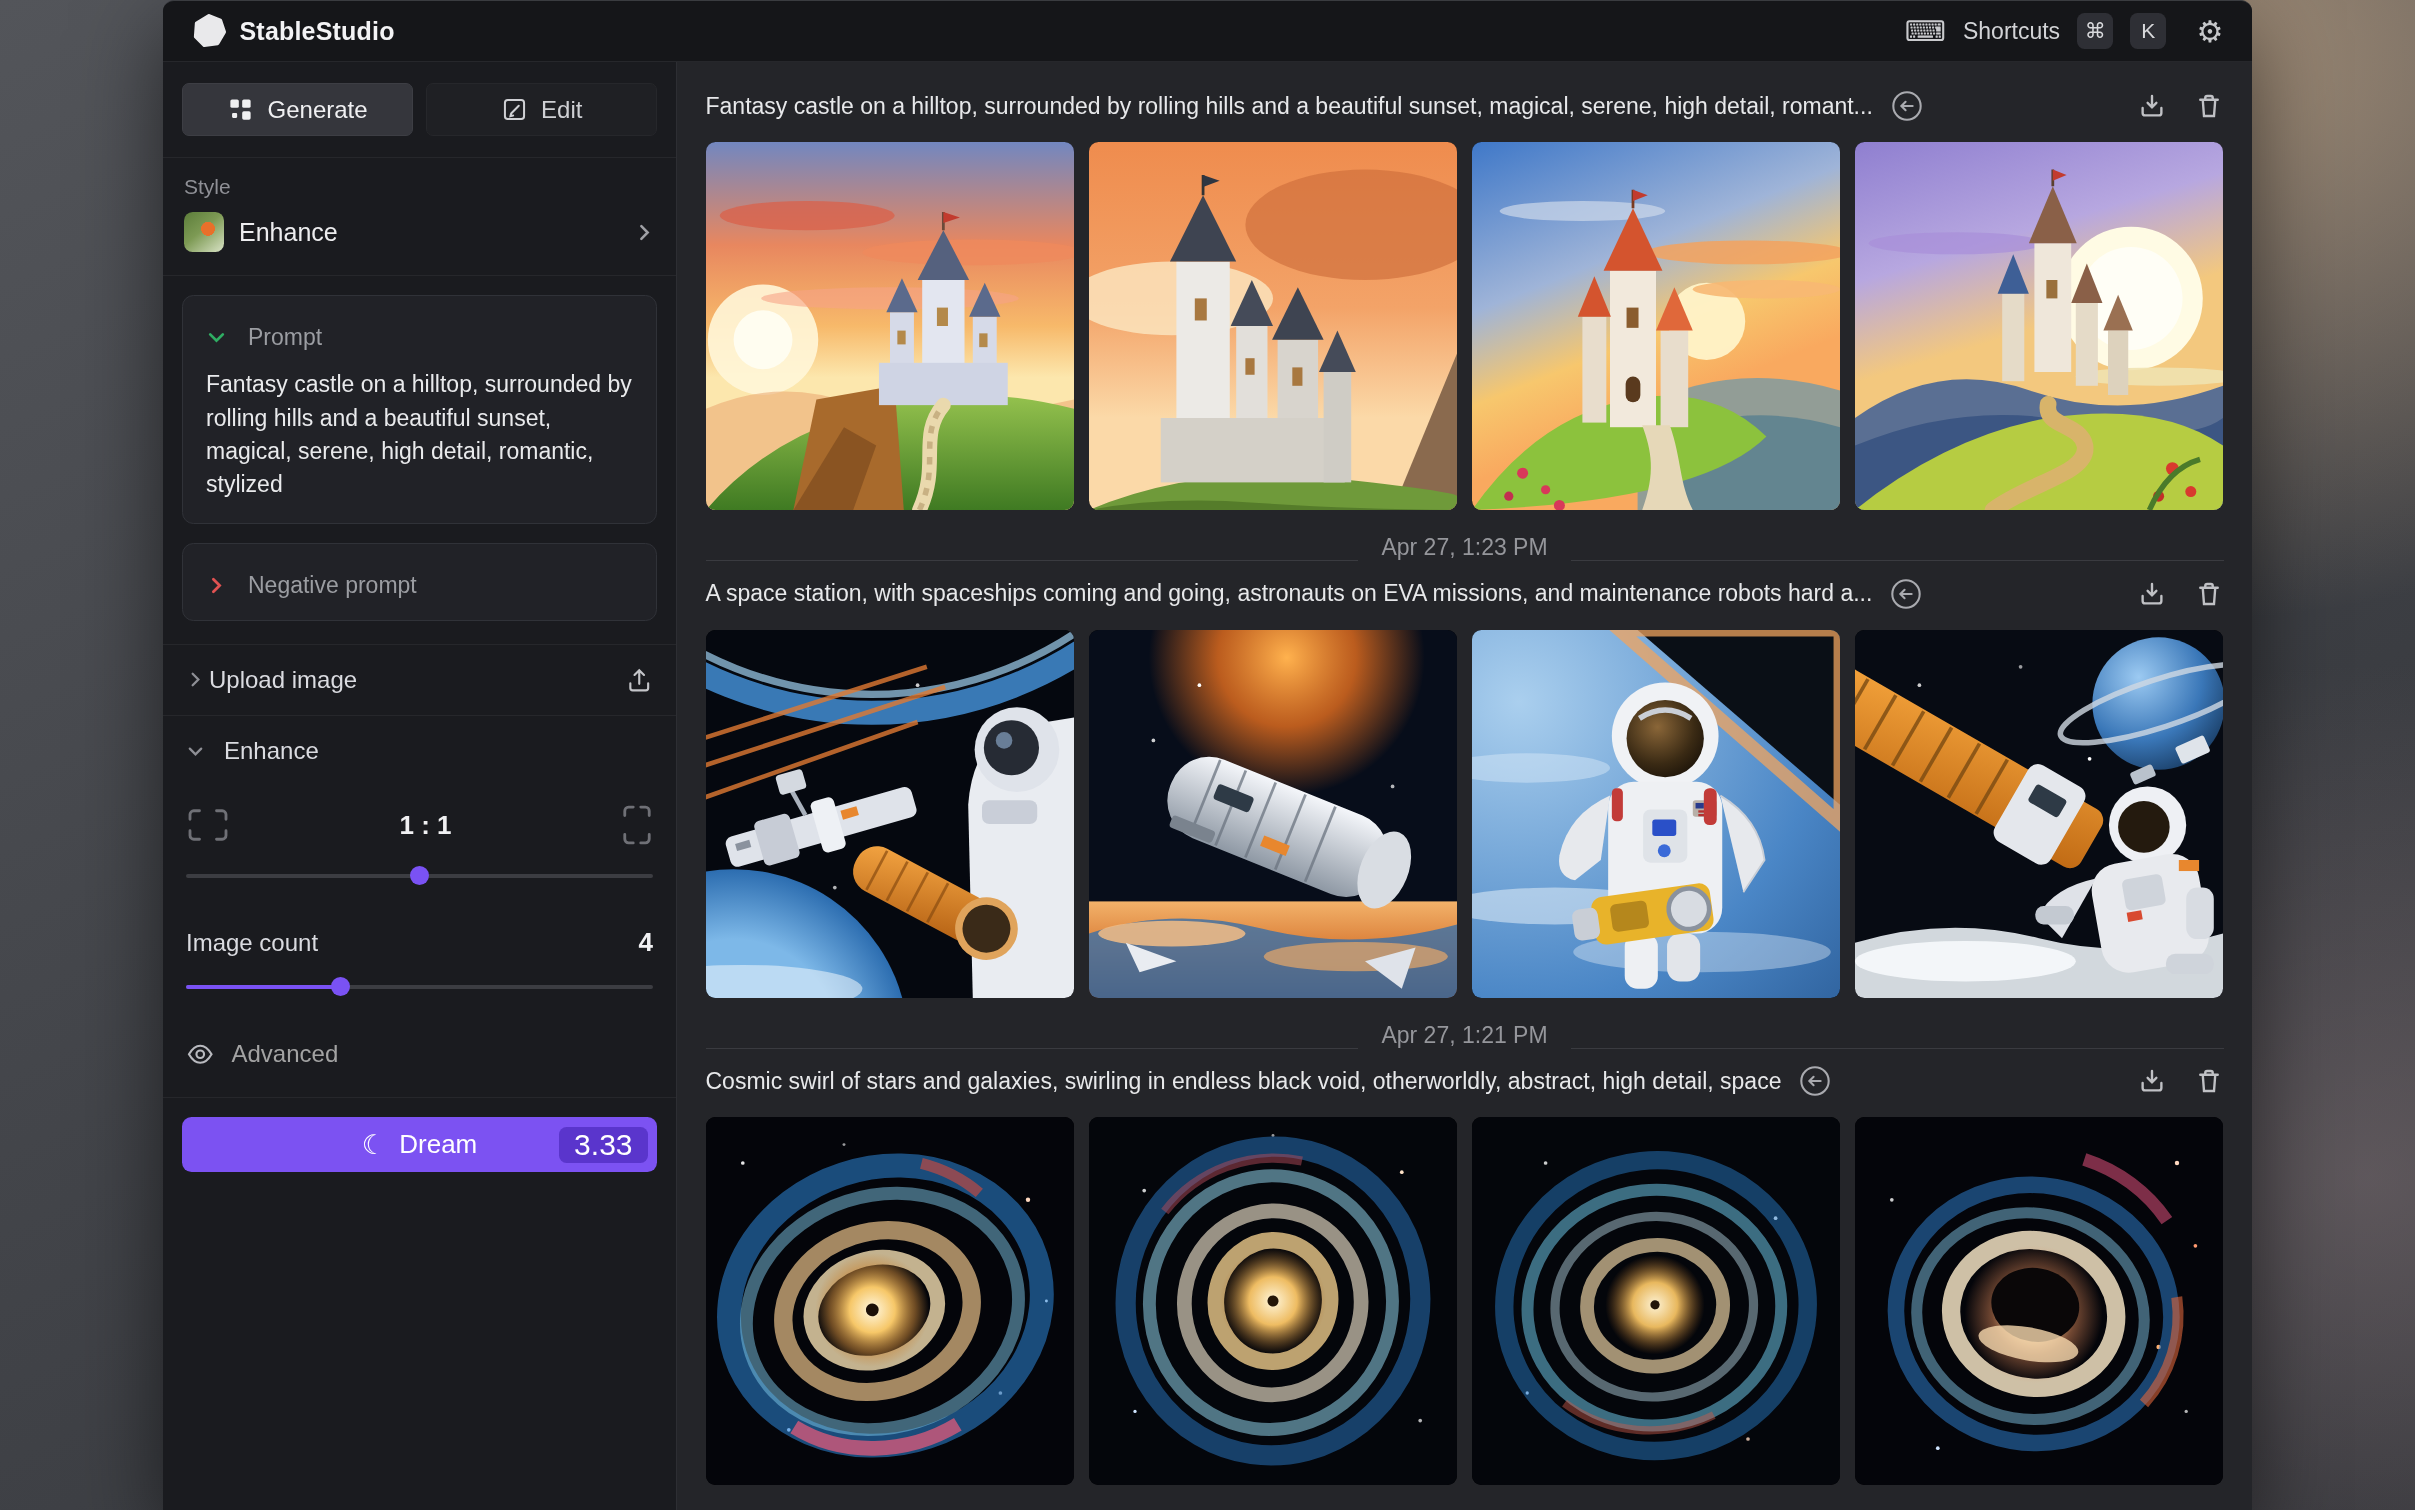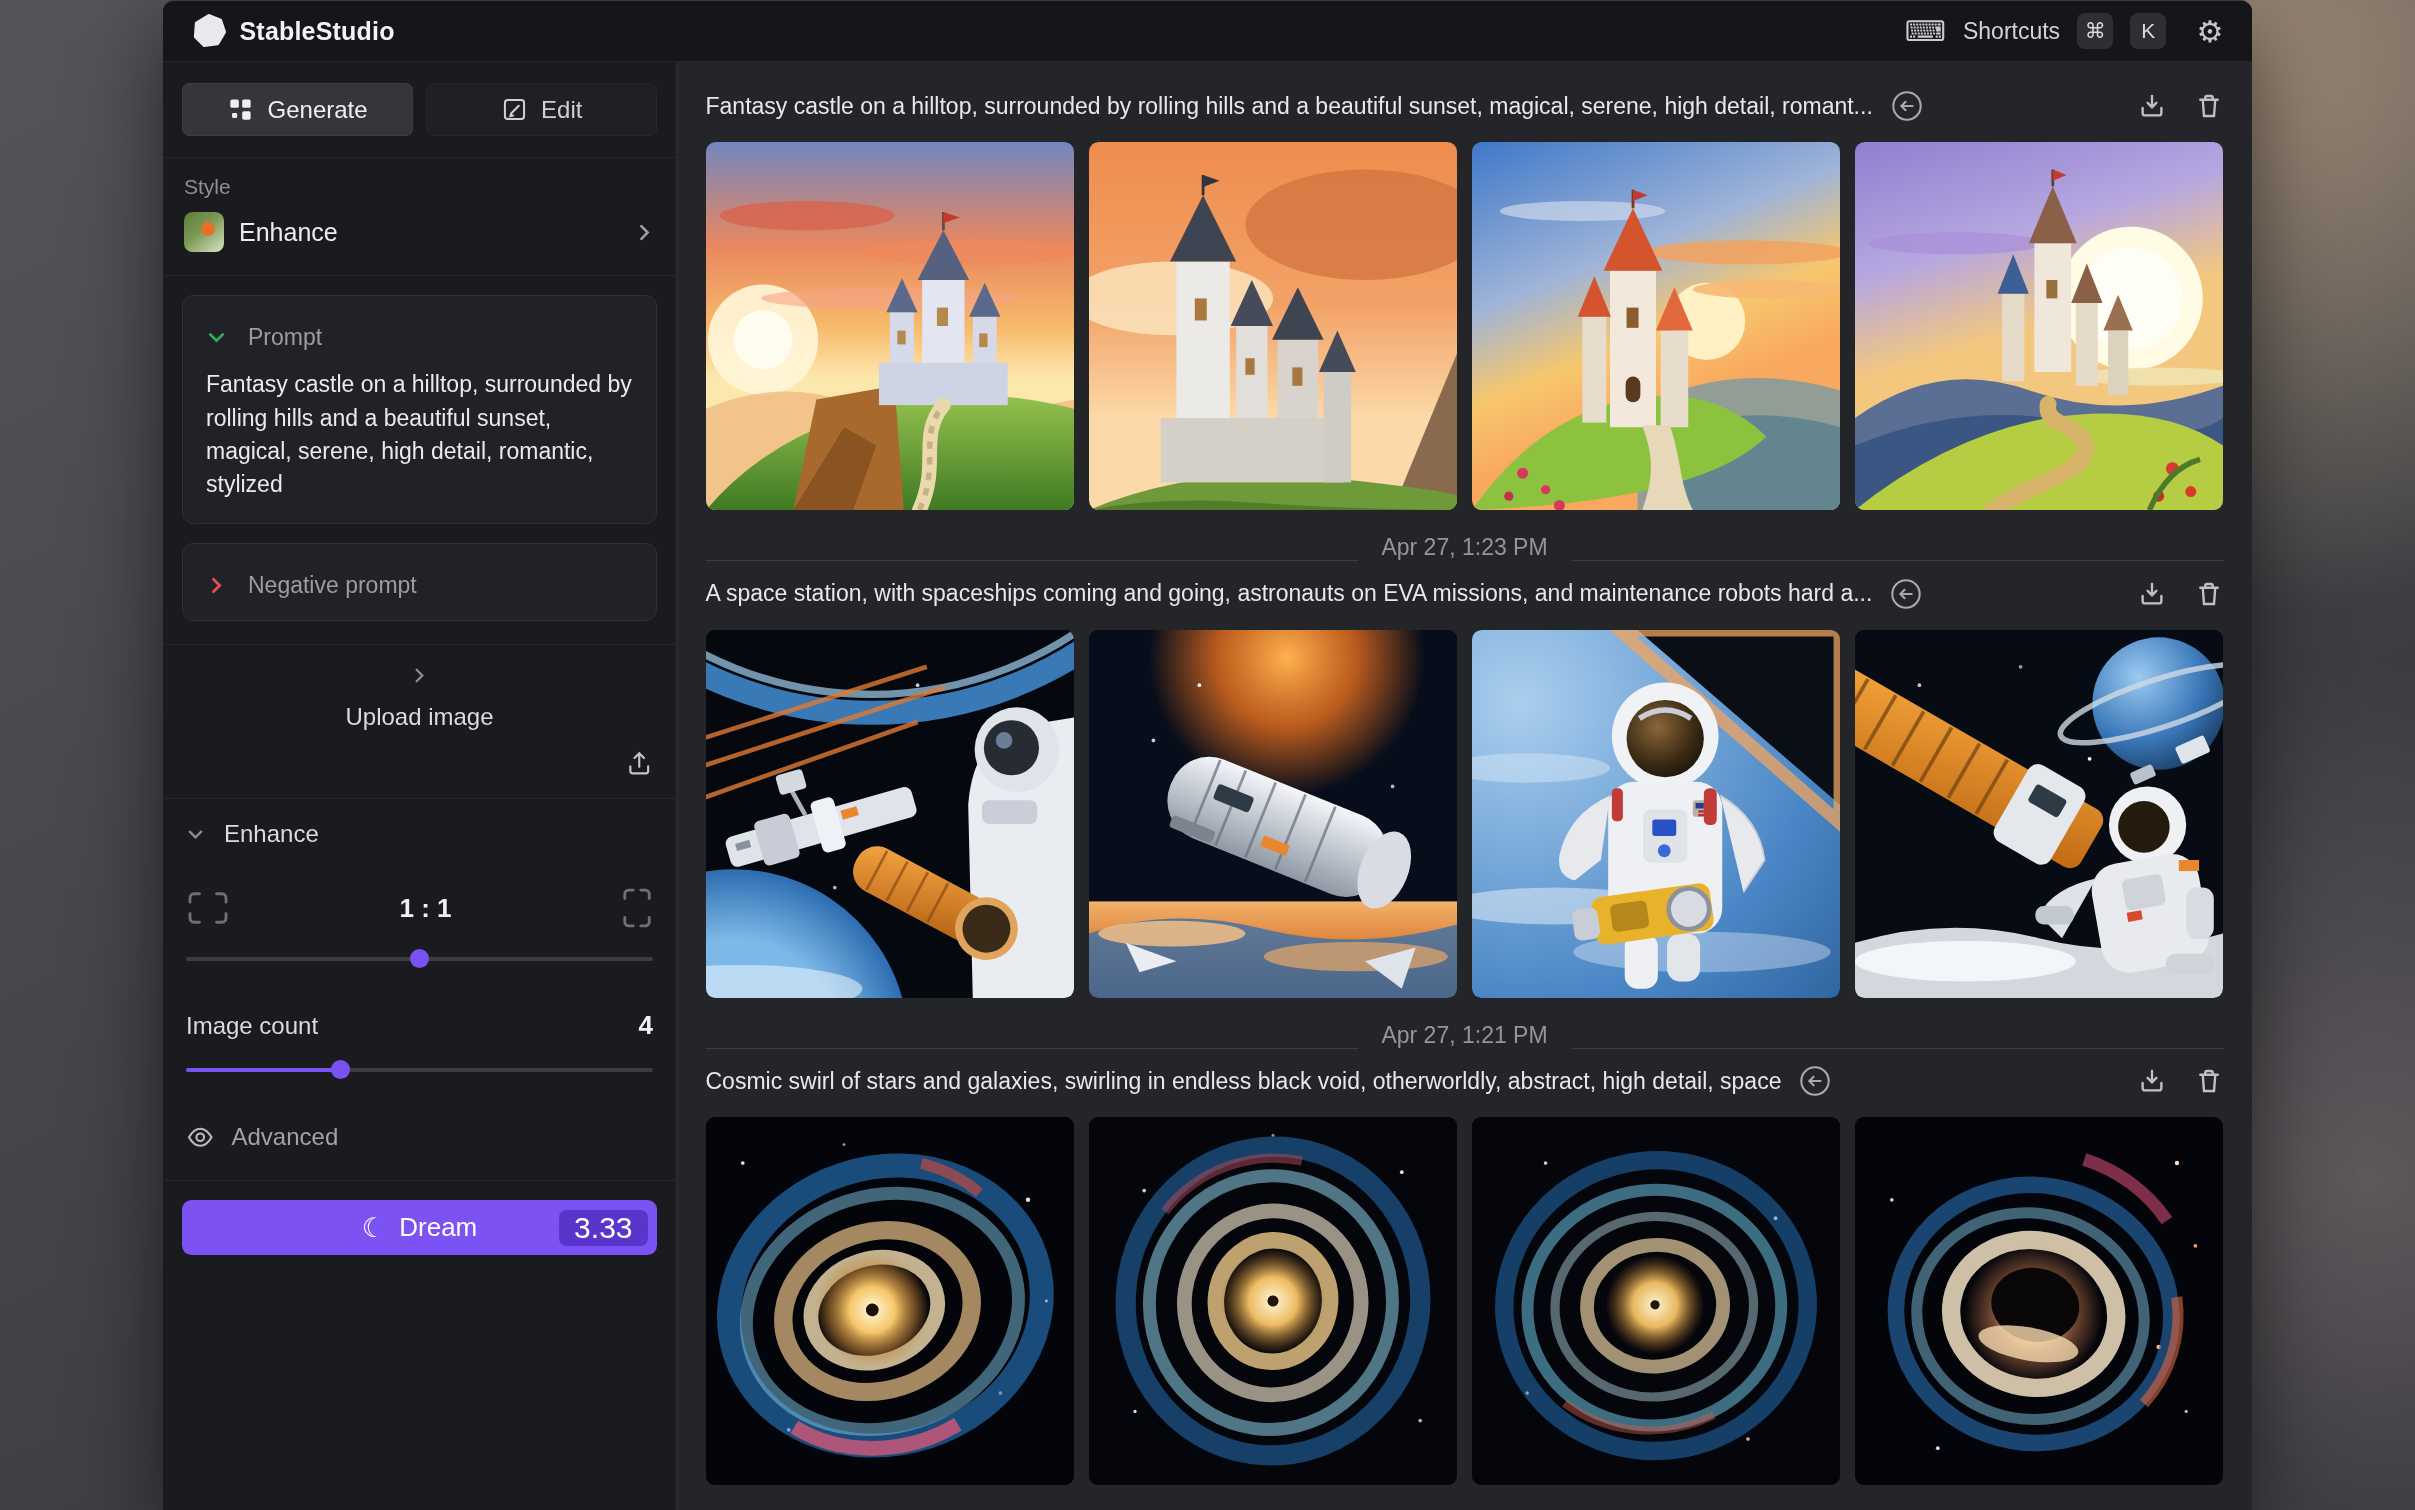--- a/index.html
+++ b/index.html
@@ -67,22 +67,22 @@
   .panel{
     margin:19px 19px 0 19px; background:#212227; border:1px solid #303238; border-radius:11.4px;
     padding:21px 23px;
   }
   .panel-header{ display:flex; align-items:center; gap:21px; cursor:pointer;margin-top:7px; }
   .panel-header .chev{ width:21px; height:21px; }
   .panel-title{ font-size:23px; color:#9b9da2; }
   .prompt-text{ margin-top:17px; font-size:23px; line-height:1.45; color:#e9eaec; }
   .panel.negative{ margin-bottom:23px; }
   .upload-row{
-    border-top:1px solid #26272b; padding:21px 23px; display:flex; align-items:center; gap:18px;
-    color:#dadbe0; font-size:24px; cursor:pointer;flex-direction:column;
+    border-top:1px solid #26272b; padding:21px 23px; display:flex; align-items:center; gap:4px;
+    color:#dadbe0; font-size:24px; cursor:pointer;
   }
   .upload-row .chev{ width:19px; height:19px; color:#8e8f95; }
   .upload-icon{ margin-left:auto; width:28.5px; height:28.5px; color:#c4c5c9; }
   .settings{ border-top:1px solid #26272b; padding:21px 23px 0 23px; }
   .settings-header{ display:flex; align-items:center; gap:19px; font-size:24px; color:#dadbe0; cursor:pointer;}
   .settings-header .chev{ width:19px; height:19px; color:#8e8f95; }
   .ar-row{ margin-top:38px; display:flex; align-items:center; }
   .ar-value{ flex:1; text-align:center; font-size:26px; font-weight:bold; color:#f0f0f2; }
   .crop-icon{ width:44px; height:36px; color:#6f7076; }
   .crop-icon.portrait{ width:32px; height:44px; }

